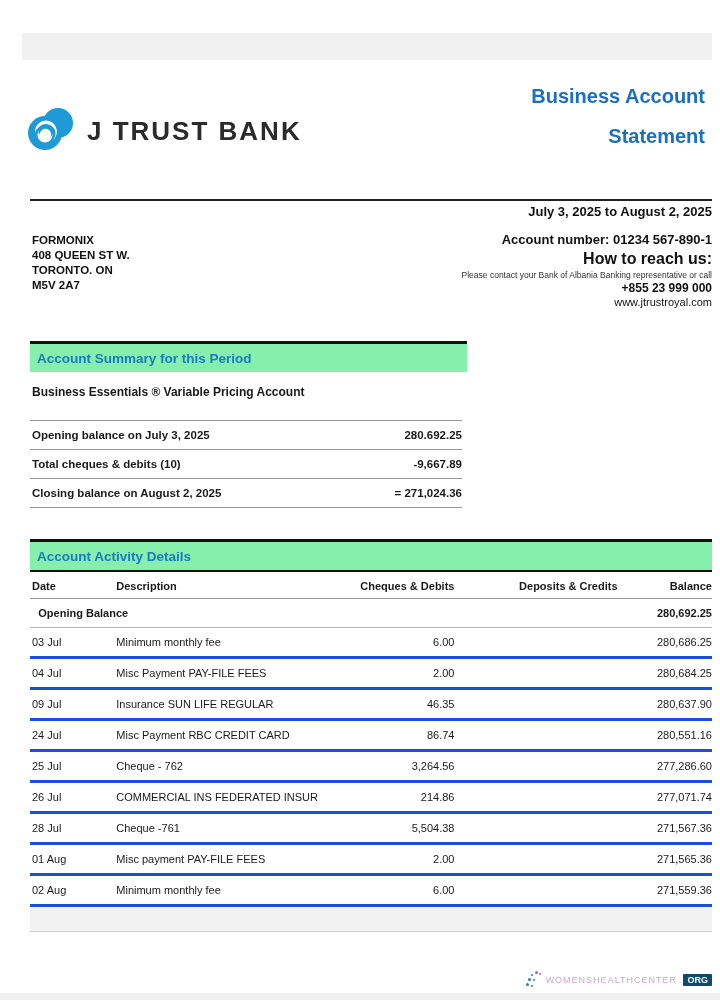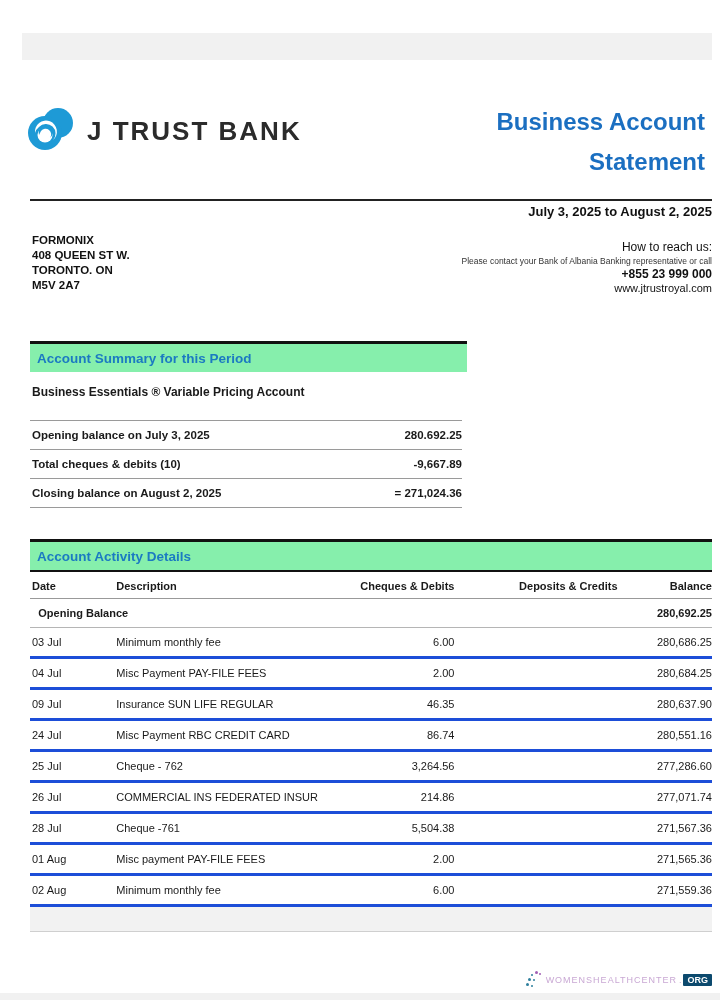--- a/index.html
+++ b/index.html
@@ -12,33 +12,33 @@
 
   
   .top-band{left:22px;top:33px;width:690px;height:27px;background:#f1f1f1;}
   .bottom-band{left:0;top:993px;width:720px;height:7px;background:#f1f1f1;}
 
   
   .logo-wrap{left:27px;top:101px;width:300px;height:60px;display:flex;align-items:center;}
   .logo-svg{width:50px;height:52px;flex:0 0 auto;}
   .brand-name{margin-left:10px;font-size:26px;font-weight:600;letter-spacing:2px;color:#2b2b2b;}
 
-  .doc-title{right:15px;top:102px;text-align:right;font-size:24px;font-weight:bold;color:#1b6fc1;line-height:40px;}
+  .doc-title{right:15px;top:76px;text-align:right;font-size:20px;font-weight:bold;color:#1b6fc1;line-height:40px;}
 
   .divider1{left:30px;top:199px;width:682px;height:2px;background:#222;}
   .divider2{left:30px;top:570px;width:682px;height:2px;background:#111;}
 
   
   .address{left:32px;top:233px;font-size:11.5px;font-weight:bold;line-height:15px;color:#111;}
 
   
   .right-info{left:330px;top:204px;width:382px;text-align:right;color:#111;}
   .period{font-size:13px;font-weight:bold;}
   .acct-num{font-size:13px;font-weight:bold;margin-top:13px;}
-  .reach-head{font-size:12px;font-weight:normal;margin-top:21px;}
+  .reach-head{font-size:16px;font-weight:bold;margin-top:3px;}
   .reach-note{font-size:8.5px;color:#333;margin-top:2px;}
   .reach-phone{font-size:12px;font-weight:bold;margin-top:1px;}
   .reach-web{font-size:11px;margin-top:1px;}
 
   
   .section-bar{background:#86efac;border-top:3px solid #111;height:28px;display:flex;align-items:center;}
   .section-bar .bar-text{font-size:13.5px;font-weight:bold;color:#1b7ac2;padding-left:7px;}
   .bar1{left:30px;top:341px;width:437px;}
   .bar2{left:30px;top:539px;width:682px;}
 
@@ -98,20 +98,21 @@
 
 <div class="abs address">
   <div>FORMONIX</div>
   <div>408 QUEEN ST W.</div>
   <div>TORONTO. ON</div>
   <div>M5V 2A7</div>
 </div>
 
 <div class="abs right-info">
   <div class="period">July 3, 2025 to August 2, 2025</div>
+  <div class="acct-num">Account number: 01234 567-890-1</div>
   <div class="reach-head">How to reach us:</div>
   <div class="reach-note">Please contact your Bank of Albania Banking representative or call</div>
   <div class="reach-phone">+855 23 999 000</div>
   <div class="reach-web">www.jtrustroyal.com</div>
 </div>
 
 <div class="abs section-bar bar1">
   <span class="bar-text">Account Summary for this Period</span>
 </div>
 <div class="abs product">Business Essentials ® Variable Pricing Account</div>

